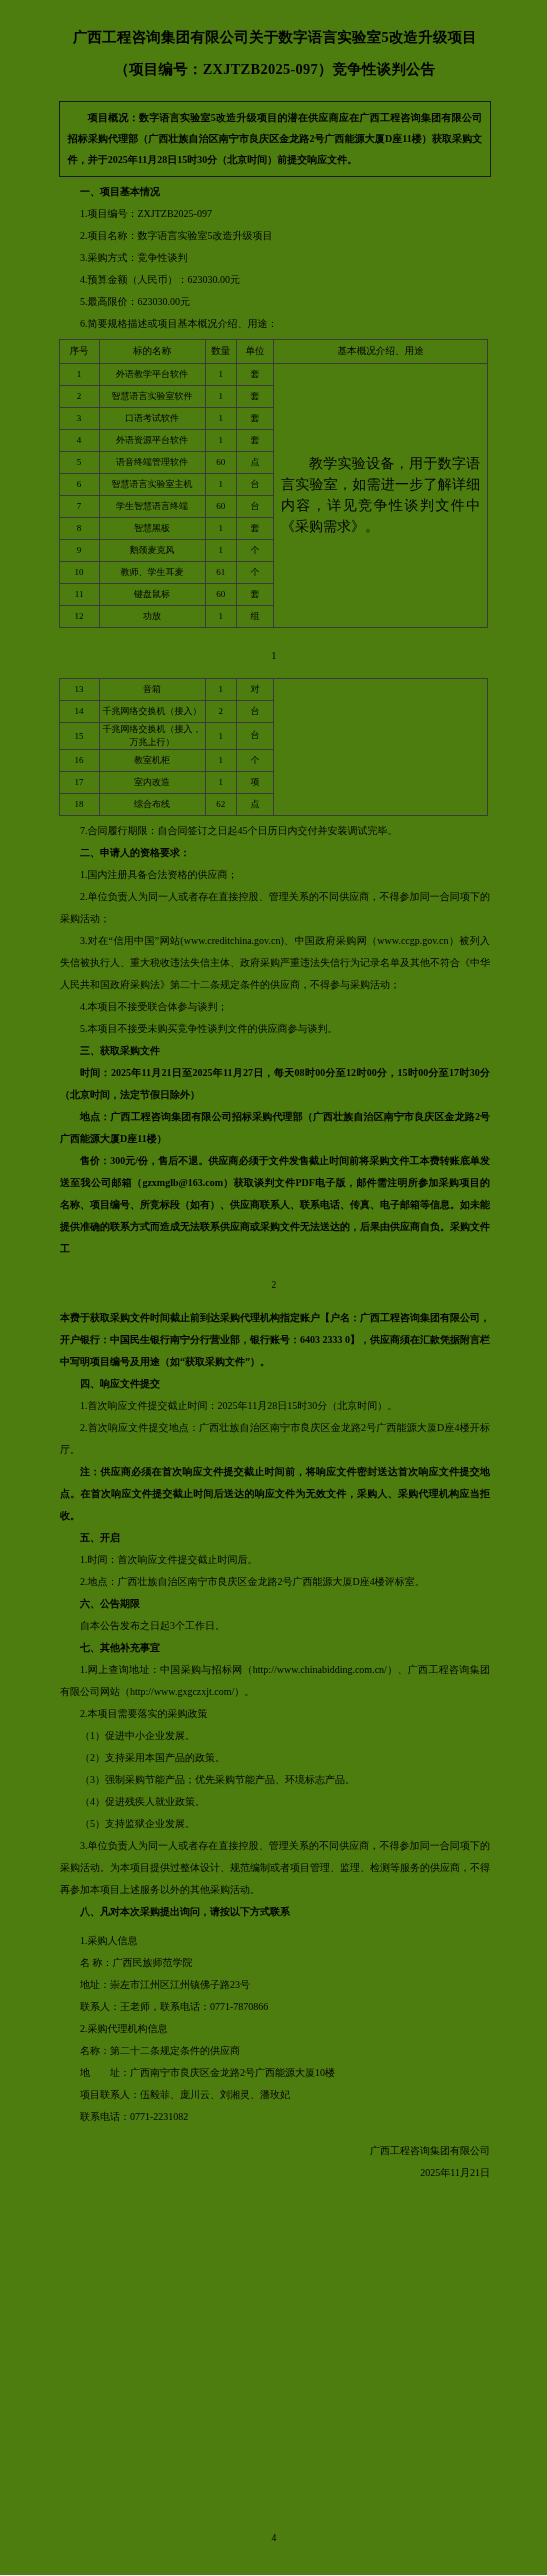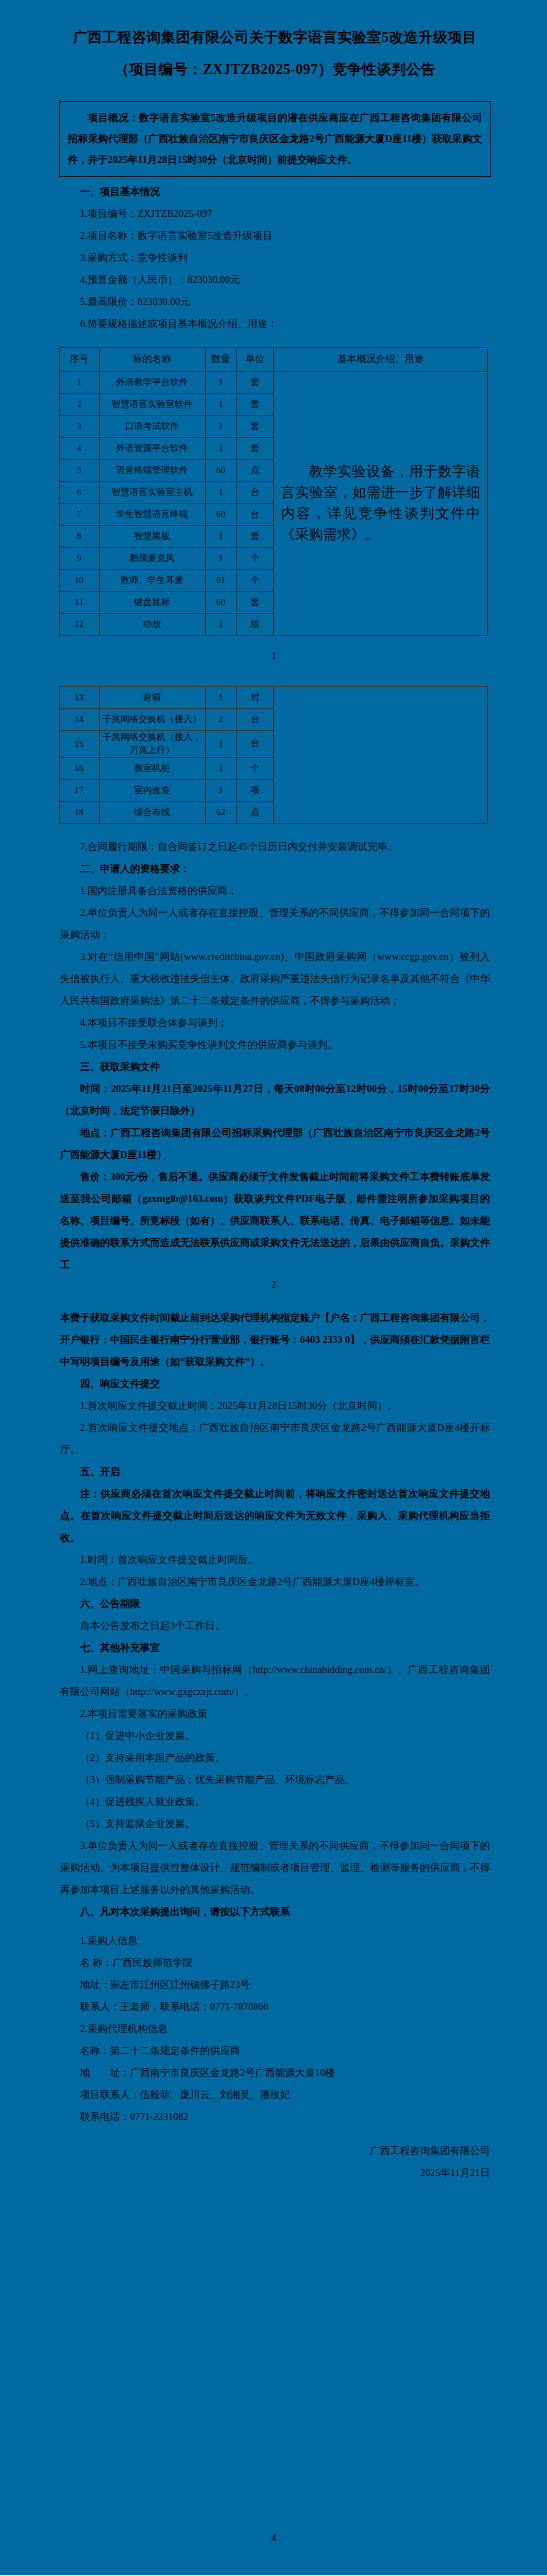--- a/index.html
+++ b/index.html
@@ -1,28 +1,28 @@
 <!DOCTYPE html>
 <html style="font-size:11px"><head>
 <meta charset="utf-8">
 <style>
   html,body{margin:0;padding:0;background:#ffffff;}
   body{width:548px;font-family:"Liberation Serif","DejaVu Serif",serif;color:#000;}
-  .page{position:relative;box-sizing:border-box;overflow:hidden;padding:0 58px 0 60px;background:#0369a1;}
+  .page{position:relative;box-sizing:border-box;overflow:hidden;padding:0 58px 0 60px;background:#4d7c0f;}
   .page1{height:664px;padding-top:20.5px;}
   .page2{height:633px;padding-top:9.6px;}
   .page3{height:623px;padding-top:9.6px;}
   .page4{height:655px;padding-top:9.6px;}
   .doc-title{margin:0 0 16.4px 0;font-size:14.4px;font-weight:bold;text-align:center;line-height:32px;letter-spacing:0.3px;}
   .overview{border:1.4px solid #1a1a1a;margin:0 -1.4px 4.1px -1.4px;padding:5.5px 8.2px;}
   .overview .para{line-height:21px;}
   .para{margin:0;font-size:10px;line-height:22px;text-indent:2em;text-align:justify;word-break:break-all;}
   .para.b{font-weight:bold;}
   .para.n{text-indent:0;}
-  .doc-table{border-collapse:collapse;width:429px;table-layout:fixed;margin:12px -1.4px;border:1.4px solid #3a3a3a;}
+  .doc-table{border-collapse:collapse;width:429px;table-layout:fixed;margin:4px -1.4px;border:1.4px solid #3a3a3a;}
   .doc-table th,.doc-table td{border:0.7px solid #3a3a3a;text-align:center;vertical-align:middle;font-weight:normal;padding:0 1.4px;}
   .doc-table th{font-size:9.6px;height:22.6px;}
   .doc-table td{font-size:9px;height:21px;}
   .doc-table td.c-desc{font-size:14px;line-height:21px;text-align:justify;text-indent:2em;padding:4.1px 6.8px;word-break:break-all;}
   .part2 tr:nth-child(3) td{border-bottom:1.4px solid #3a3a3a;}
   .page-num{position:absolute;left:0;right:0;text-align:center;font-size:9.6px;line-height:13.7px;}
   .page1 .page-num{bottom:1.4px;}
   .page2 .page-num{bottom:5.5px;}
   .page3 .page-num{bottom:2.7px;}
   .page4 .page-num{bottom:30px;}
@@ -211,22 +211,22 @@
       </div>
     <div class="page-num">2</div>
   </section>
 
   <section class="page page3">
     <div>
         <p class="para b n">本费于获取采购文件时间截止前到达采购代理机构指定账户【户名：广西工程咨询集团有限公司，开户银行：中国民生银行南宁分行营业部，银行账号：6403 2333 0】，供应商须在汇款凭据附言栏中写明项目编号及用途（如“获取采购文件”）。</p>
         <p class="para b">四、响应文件提交</p>
         <p class="para">1.首次响应文件提交截止时间：2025年11月28日15时30分（北京时间）。</p>
         <p class="para">2.首次响应文件提交地点：广西壮族自治区南宁市良庆区金龙路2号广西能源大厦D座4楼开标厅。</p>
+        <p class="para b">注：供应商必须在首次响应文件提交截止时间前，将响应文件密封送达首次响应文件提交地点。在首次响应文件提交截止时间后送达的响应文件为无效文件，采购人、采购代理机构应当拒收。</p>
         <p class="para b">五、开启</p>
-        <p class="para b">注：供应商必须在首次响应文件提交截止时间前，将响应文件密封送达首次响应文件提交地点。在首次响应文件提交截止时间后送达的响应文件为无效文件，采购人、采购代理机构应当拒收。</p>
         <p class="para">1.时间：首次响应文件提交截止时间后。</p>
         <p class="para">2.地点：广西壮族自治区南宁市良庆区金龙路2号广西能源大厦D座4楼评标室。</p>
         <p class="para b">六、公告期限</p>
         <p class="para">自本公告发布之日起3个工作日。</p>
         <p class="para b">七、其他补充事宜</p>
         <p class="para">1.网上查询地址：中国采购与招标网（http://www.chinabidding.com.cn/）、广西工程咨询集团有限公司网站（http://www.gxgczxjt.com/）。</p>
         <p class="para">2.本项目需要落实的采购政策</p>
         <p class="para">（1）促进中小企业发展。</p>
         <p class="para">（2）支持采用本国产品的政策。</p>
         <p class="para">（3）强制采购节能产品；优先采购节能产品、环境标志产品。</p>

